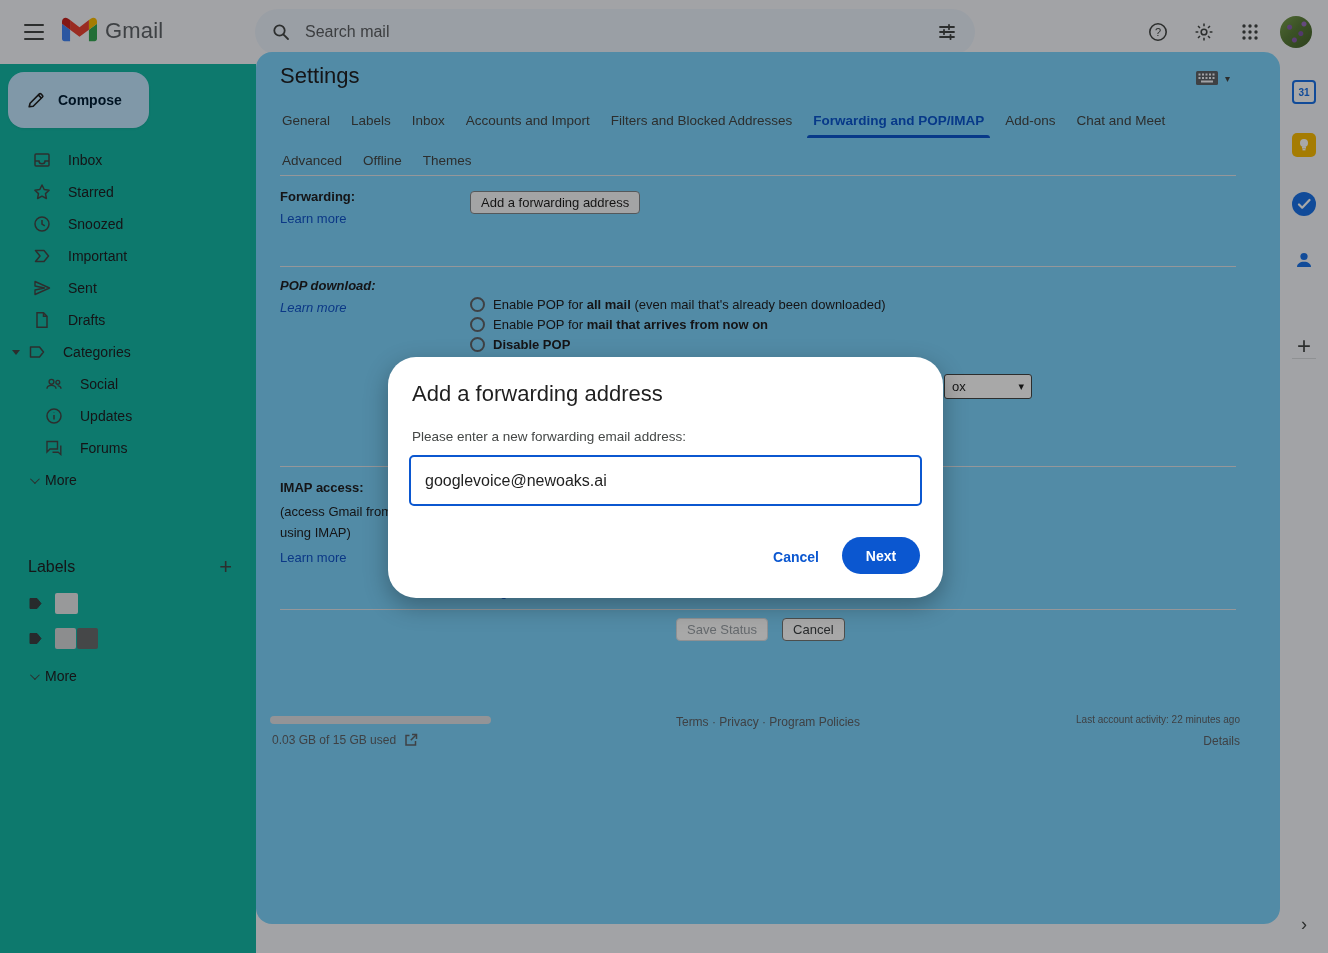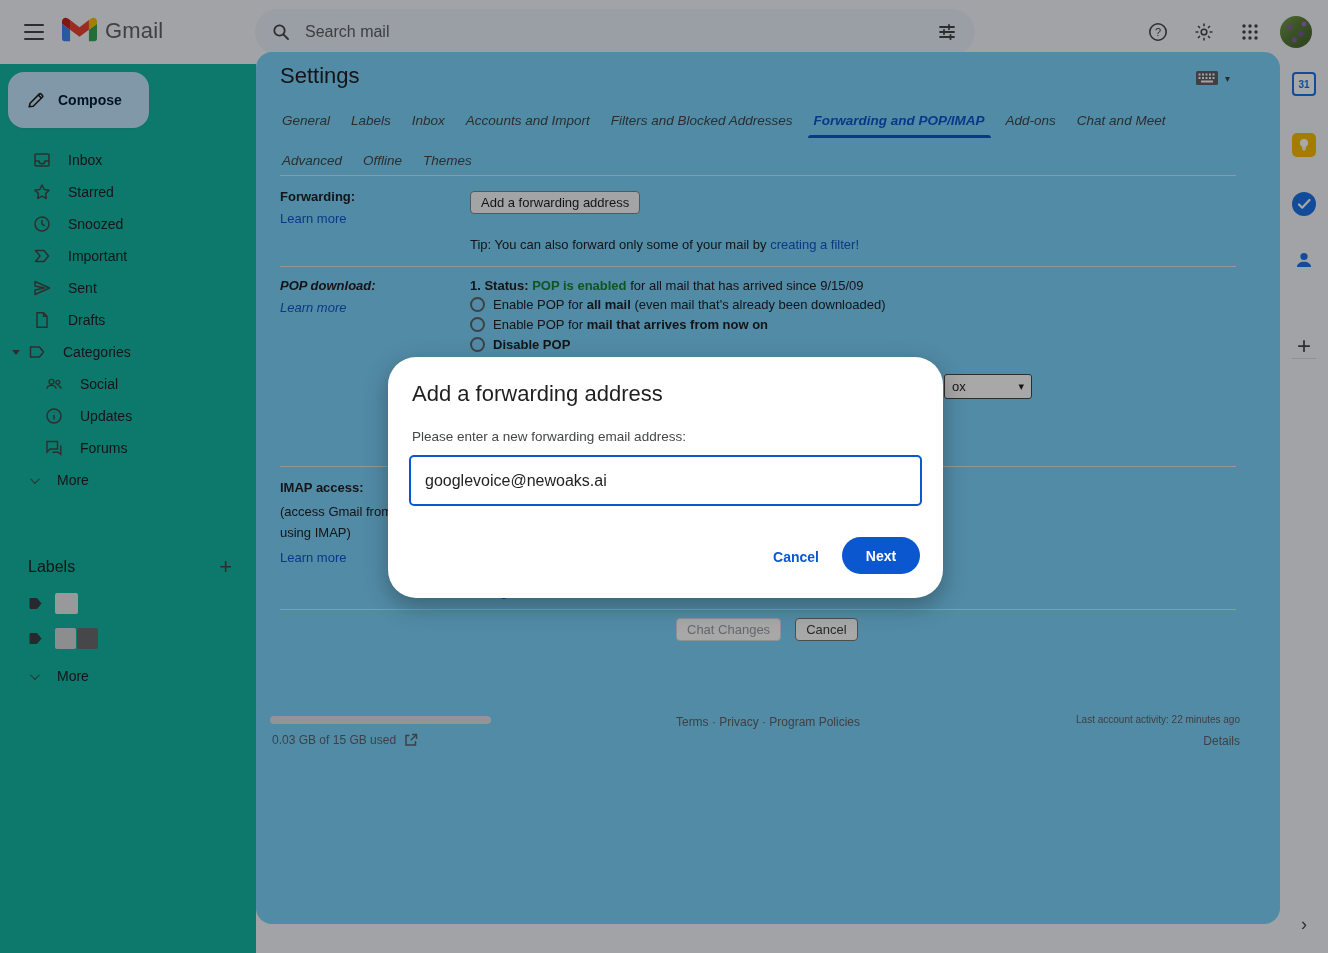--- a/index.html
+++ b/index.html
@@ -32,33 +32,33 @@
   .compose { position:absolute; left:8px; top:8px; width:141px; height:56px; background:#c2e7ff; border:none; border-radius:16px; display:flex; align-items:center; gap:12px; padding-left:18px; cursor:pointer; box-shadow:0 1px 2px rgba(60,64,67,.1); }
   .compose .lbl { font-size:14px; font-weight:bold; color:#001d35; }
   .nav { position:absolute; left:0; top:80px; width:248px; }
   .nav-item { height:32px; display:flex; align-items:center; gap:16px; padding-left:32px; border-radius:0 16px 16px 0; font-size:14px; color:#202124; cursor:pointer; }
   .nav-item.child { padding-left:44px; }
   .nav-item .ic { width:20px; display:flex; justify-content:center; color:#444746; }
   .nav-item.cat { padding-left:12px; gap:4px; }
   .nav-item.cat .ic { margin-left:3px; margin-right:12px; }
   .tri-down { width:0; height:0; border-left:4px solid transparent; border-right:4px solid transparent; border-top:5px solid #444746; }
   .chev { width:7px; height:7px; border-right:1.7px solid #444746; border-bottom:1.7px solid #444746; transform:rotate(45deg) translateY(-2px); }
-  .nav-item.more { padding-left:30px; gap:20px; }
+  .nav-item.more { padding-left:30px; gap:8px; }
   .labels-block { position:absolute; left:0; top:484px; width:248px; }
   .labels-head { height:38px; display:flex; align-items:center; padding:0 16px 0 28px; }
   .labels-head .t { font-size:16px; color:#202124; flex:1; }
   .plus-btn { border:none; background:transparent; font-size:22px; color:#444746; cursor:pointer; line-height:1; }
   .label-row { height:35px; display:flex; align-items:center; gap:10px; padding-left:28px; cursor:pointer; }
   .redact { height:21px; border-radius:2px; }
 
   
   .card { position:absolute; left:256px; top:52px; width:1024px; height:872px; background:#7dd3fc; border-radius:16px; }
   .settings-title { position:absolute; left:24px; top:11px; font-size:22px; color:#202124; }
   .inputtools { position:absolute; right:50px; top:18px; display:flex; align-items:center; gap:6px; border:none; background:transparent; cursor:pointer; color:#444746; }
-  .tabs { position:absolute; left:24px; top:54px; width:960px;font-style:italic; }
+  .tabs { position:absolute; left:24px; top:54px; width:960px; }
   .tabrow { display:flex; gap:17px; height:28px; align-items:center; margin-bottom:12px; }
   .tab { font-size:13.5px; color:#444746; padding:4px 2px; cursor:pointer; position:relative; white-space:nowrap; }
   .tab.active { color:#0b57d0; font-weight:bold; }
   .tab.active:after { content:""; position:absolute; left:-4px; right:-4px; bottom:-6px; height:3px; background:#0b57d0; border-radius:3px 3px 0 0; }
   .divider { position:absolute; left:24px; width:956px; border-top:1px solid #e3e6ea; }
   .sec-label { position:absolute; left:24px; width:180px; font-size:13px; }
   .sec-label b { color:#202124; }
   .link { color:#1155cc; text-decoration:none; cursor:pointer; }
   .sec-label .link { display:inline-block; margin-top:7px; font-size:13px; }
   .gbtn { font-size:13px; color:#1f1f1f; background:#f8f9fa; border:1px solid #80868b; border-radius:4px; padding:3px 10px; cursor:pointer; font-family:"Liberation Sans",sans-serif; }
@@ -350,31 +350,25 @@
         <span class="tab">Themes</span>
       </div>
     </div>
     <div class="divider" style="top:123px;"></div>
 
     <div class="sec-label" style="top:137px;">
       <b>Forwarding:</b><br>
       <a class="link">Learn more</a>
     </div>
     <button class="gbtn" style="position:absolute; left:214px; top:139px;">Add a forwarding address</button>
-    <div class="tipline" style="left:214px; top:185px;">
-      <span>Tip: You can also forward only some of your mail by </span><a class="link">creating a filter!</a>
-    </div>
     <div class="divider" style="top:214px;"></div>
 
     <div class="sec-label" style="top:226px;font-style:italic;">
       <b>POP download:</b><br>
       <a class="link">Learn more</a>
-    </div>
-    <div class="statusline" style="left:214px; top:226px;">
-      <b>1. Status: </b><b style="color:#188038;">POP is enabled</b><span> for all mail that has arrived since 9/15/09</span>
     </div>
     <div class="radio-row" style="left:214px; top:245px;">
       <span class="radio"></span>
       <span><span>Enable POP for </span><b>all mail</b><span> (even mail that's already been downloaded)</span></span>
     </div>
     <div class="radio-row" style="left:214px; top:265px;">
       <span class="radio"></span>
       <span><span>Enable POP for </span><b>mail that arrives from now on</b><span></span></span>
     </div>
     <div class="radio-row" style="left:214px; top:285px;">
@@ -392,21 +386,21 @@
       <div class="imap-desc">
         <span>(access Gmail from</span><br>
         <span>using IMAP)</span>
       </div>
       <a class="link">Learn more</a>
     </div>
     <a class="link config-link">Configuration instructions</a>
     <div class="divider" style="top:557px;"></div>
 
     <div class="btnrow">
-      <button class="gbtn disabled">Chat Changes</button>
+      <button class="gbtn disabled">Save Status</button>
       <button class="gbtn cancel">Cancel</button>
     </div>
 
     <div class="storagebar"></div>
     <div class="storagetext">
       <span>0.03 GB of 15 GB used</span>
       <span>
           <svg width="14" height="14" viewBox="0 0 14 14" fill="none" stroke="#5f6368" stroke-width="1.5">
             <path d="M5.5 2.5H2v9.5h9.5V8"></path>
             <path d="M8 1.5h4.5V6"></path>
@@ -419,21 +413,21 @@
       <span>·</span>
       <a>Privacy</a>
       <span>·</span>
       <a>Program Policies</a>
     </div>
     <div class="activity">Last account activity: 22 minutes ago</div>
     <div class="details-link">Details</div>
   </div>
 
   <div class="rightpanel">
-    <div class="rp-icon cal" style="top:8px;">31</div>
+    <div class="rp-icon cal" style="top:16px;">31</div>
     <div class="rp-icon keep" style="top:69px;">
       <svg width="12" height="14" viewBox="0 0 12 14">
           <circle cx="6" cy="5" r="4" fill="#fff"></circle>
           <rect x="4" y="8.6" width="4" height="2" fill="#fff"></rect>
           <rect x="4.5" y="11" width="3" height="1.4" fill="#fff"></rect>
         </svg>
     </div>
     <div class="rp-icon tasks" style="top:128px;">
       <svg width="14" height="12" viewBox="0 0 14 12">
           <path d="M2 6.5l3.2 3.2L12.5 2" fill="none" stroke="#fff" stroke-width="2.2" stroke-linecap="round" stroke-linejoin="round"></path>

